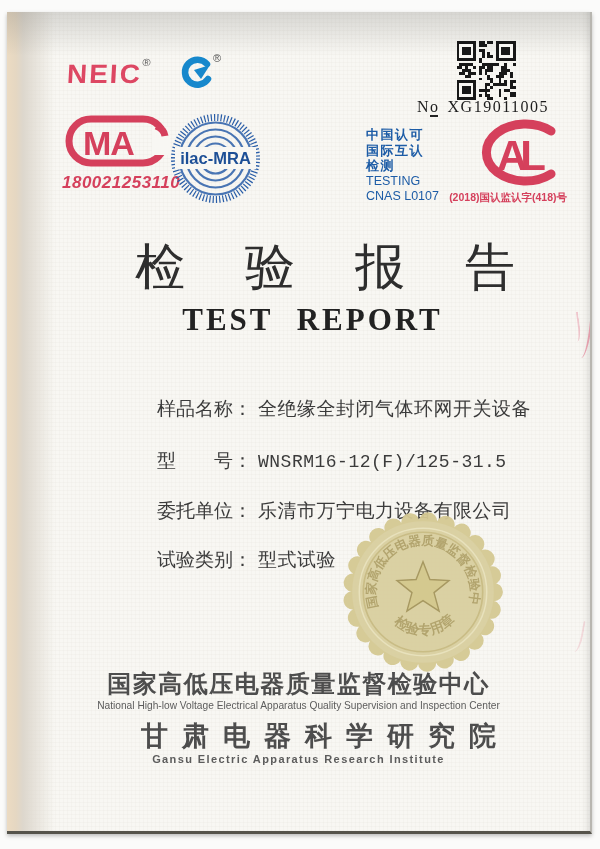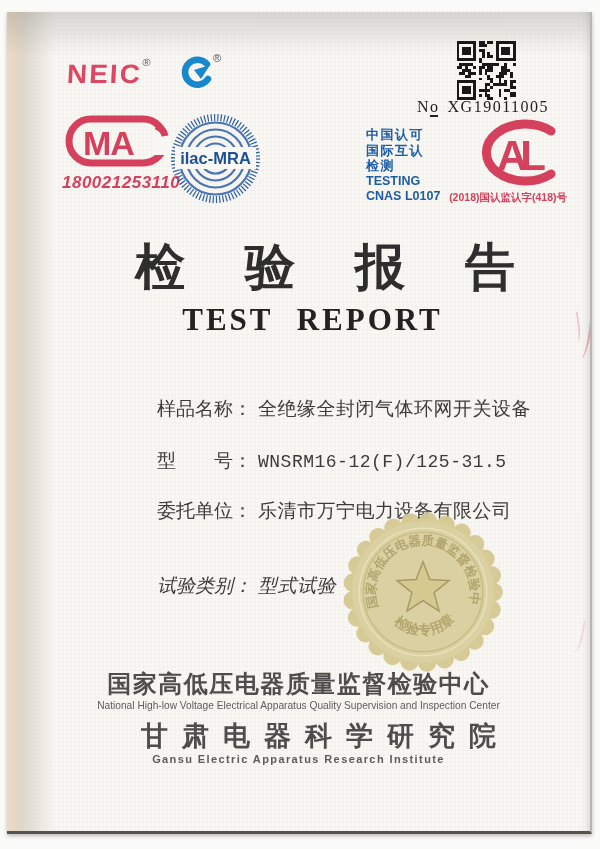--- a/index.html
+++ b/index.html
@@ -35,33 +35,33 @@
   .report-no .val{margin-left:8px;}
   .no-underline{position:absolute;left:13px;top:17px;width:8px;height:1.5px;background:#222;}
 
   .cma{position:absolute;left:55px;top:102px;width:110px;text-align:center;}
   .cma-number{font-size:17px;font-weight:800;font-style:italic;color:#d5405c;
         letter-spacing:.5px;margin-top:1px;}
   .ilac{position:absolute;left:163px;top:101px;}
   .cnas{position:absolute;left:252px;top:113px;}
   .accr{position:absolute;left:359px;top:115px;color:#1d5ca6;line-height:15.5px;}
   .accr .cn{font-size:13px;font-weight:700;letter-spacing:1.5px;}
-  .accr .en{font-size:12.5px;font-weight:700;letter-spacing:0;}
+  .accr .en{font-size:12.5px;font-weight:400;letter-spacing:0;}
   .cal{position:absolute;left:438px;top:107px;width:122px;text-align:right;}
   .cal-caption{font-size:10.5px;font-weight:700;color:#d5405c;margin-top:0px;white-space:nowrap;}
 
-  .title-cn{position:absolute;left:128px;top:222px;font-size:50px;font-weight:700;
+  .title-cn{position:absolute;left:128px;top:222px;font-size:50px;font-weight:400;
         color:#2e2e2e;letter-spacing:60px;white-space:nowrap;}
   .title-en{position:absolute;left:0;right:0;top:290px;text-align:center;text-indent:28px;
         font-family:"Liberation Serif",serif;font-weight:700;font-size:31px;
         letter-spacing:3px;word-spacing:13px;color:#222;}
 
   .field{position:absolute;left:150px;white-space:nowrap;color:#3b3b3b;
         font-family:"Liberation Serif",serif;font-size:19px;}
-  .f1{top:384px;}.f2{top:436px;}.f3{top:486px;}.f4{top:561px;font-style:italic;}
+  .f1{top:384px;}.f2{top:436px;}.f3{top:486px;}.f4{top:535px;}
   .field .value{margin-left:6px;letter-spacing:.5px;}
   .f2 .value{font-family:"Liberation Mono",monospace;font-size:18px;letter-spacing:.5px;}
 
   .seal{position:absolute;left:330px;top:494px;width:172px;height:172px;opacity:.95;}
 
   .footer-line{position:absolute;left:0;right:0;text-align:center;white-space:nowrap;}
   .org-cn{top:656px;font-size:24px;font-weight:700;color:#4d4d4d;letter-spacing:1.5px;}
   .org-en{top:688px;font-size:10.2px;color:#5c5c5c;}
   .inst-cn{top:706px;font-size:27px;font-weight:700;color:#4d4d4d;letter-spacing:14px;text-indent:14px;padding-left:40px;}
   .inst-en{top:741px;font-size:11px;color:#5c5c5c;letter-spacing:1.4px;font-weight:700;}

